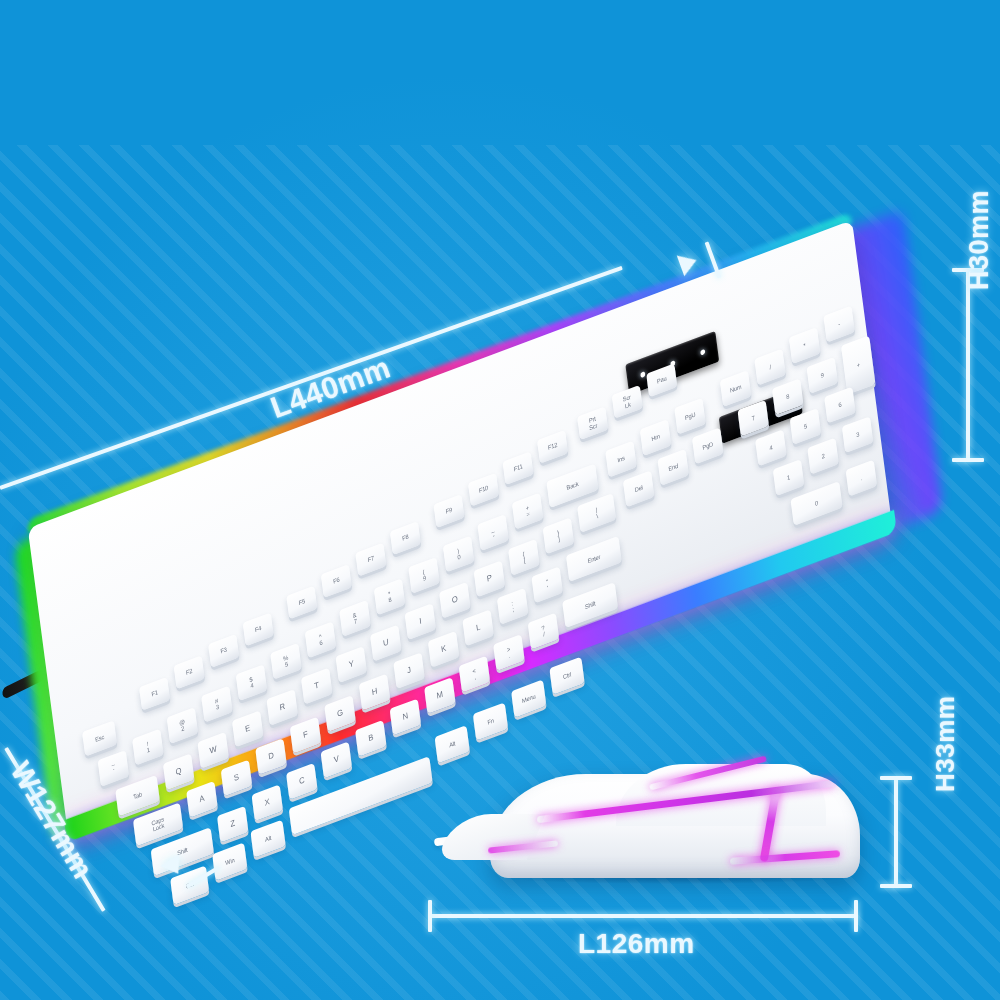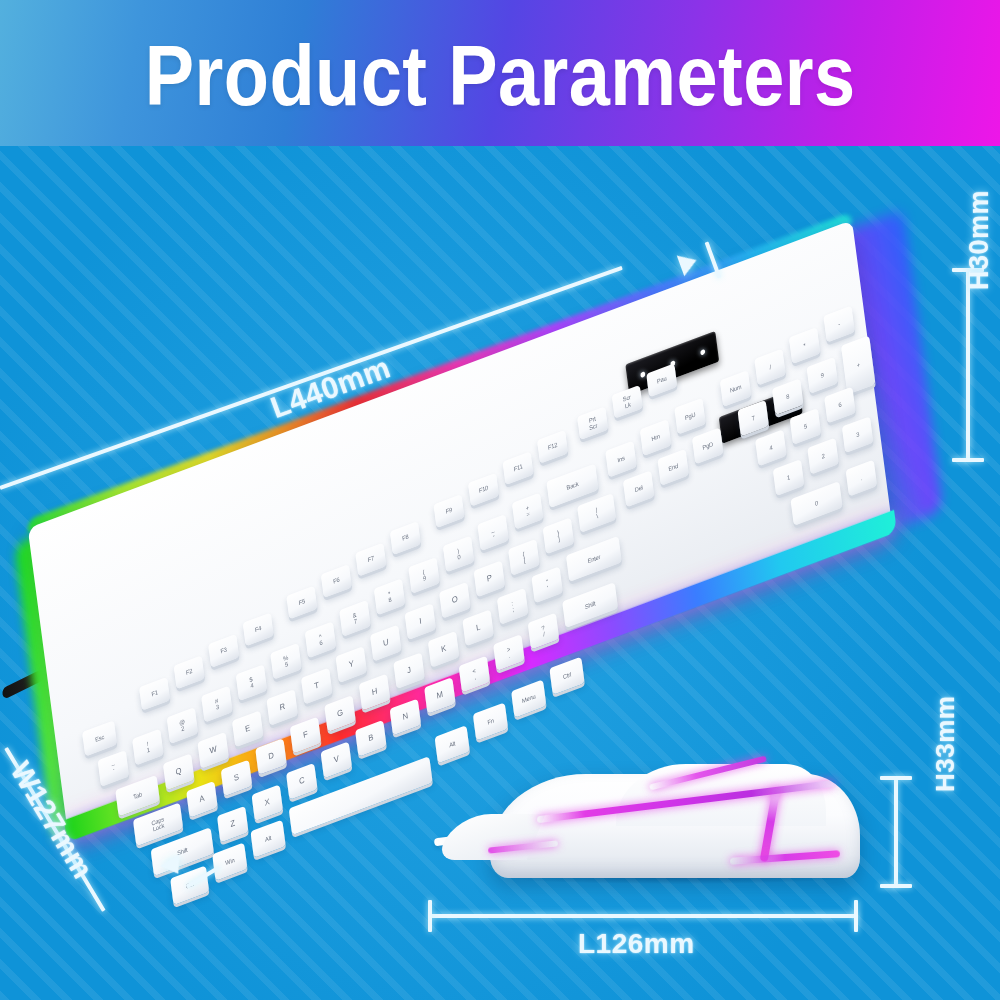--- a/index.html
+++ b/index.html
@@ -357,23 +357,20 @@
 </style>
 </head>
 <body>
 
 <div id="page">
 
   <div class="bg-base"></div>
   <div class="bg-stripes"></div>
   <div class="bg-vignette"></div>
 
-  <div class="header">
-    <div class="header-title">Product Parameters</div>
-  </div>
 
   <div class="kb-wrap">
     <div class="kb-cable"></div>
     <div class="kb-rgb-back"></div>
     <div class="kb-rgb-left"></div>
     <div class="kb-rgb-right"></div>
     <div class="kb-body"></div>
     <div class="kb-rgb-front"></div>
 
     <div class="keyfield" id="keyfield">

